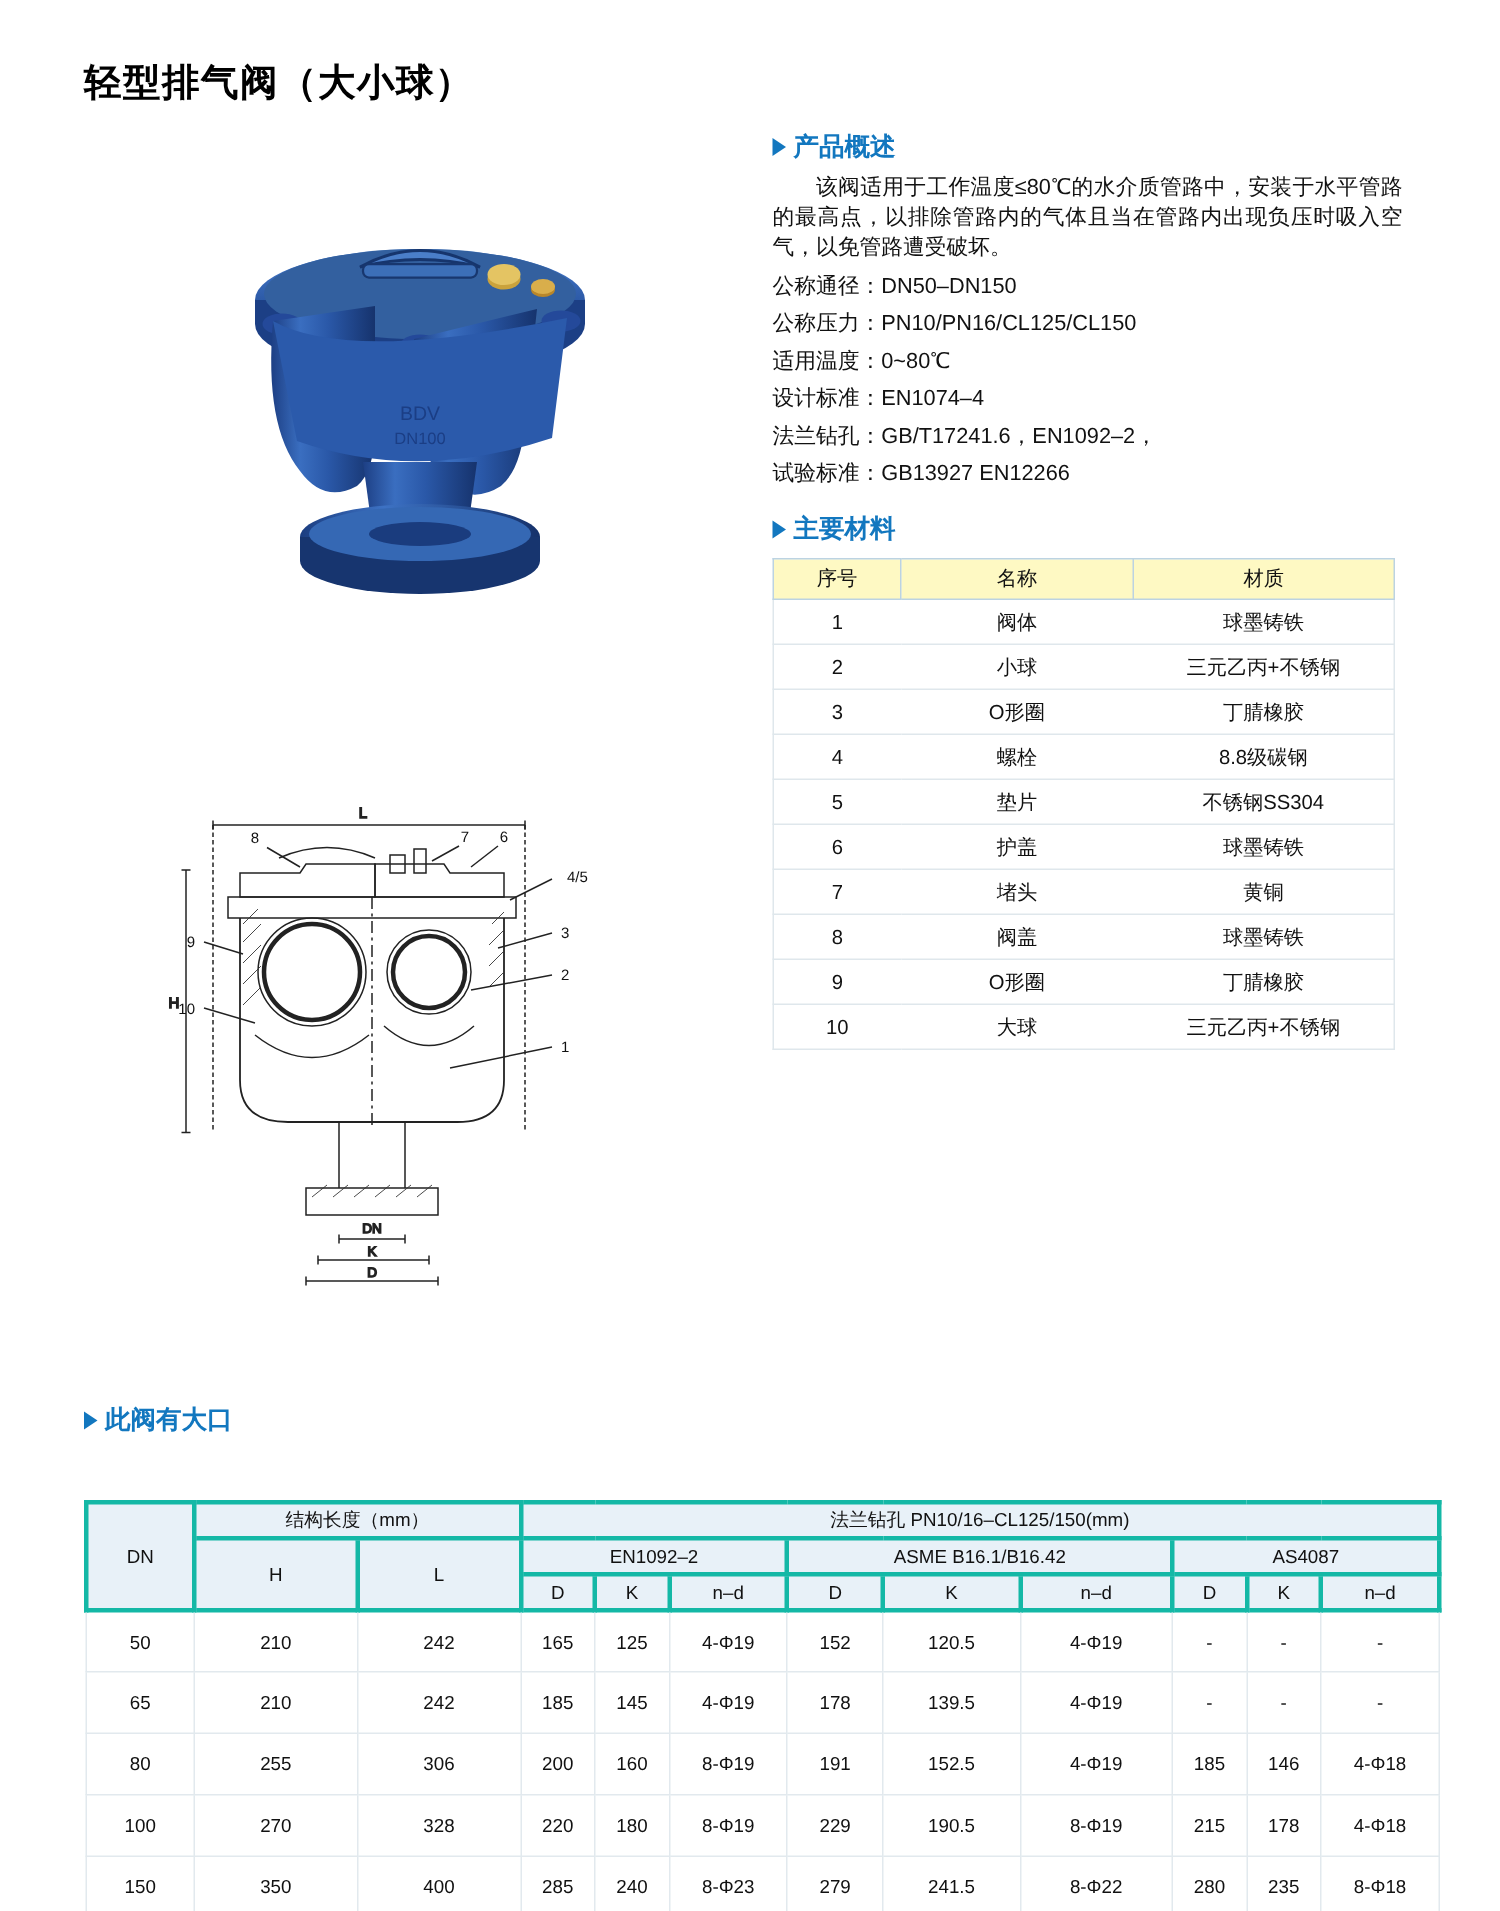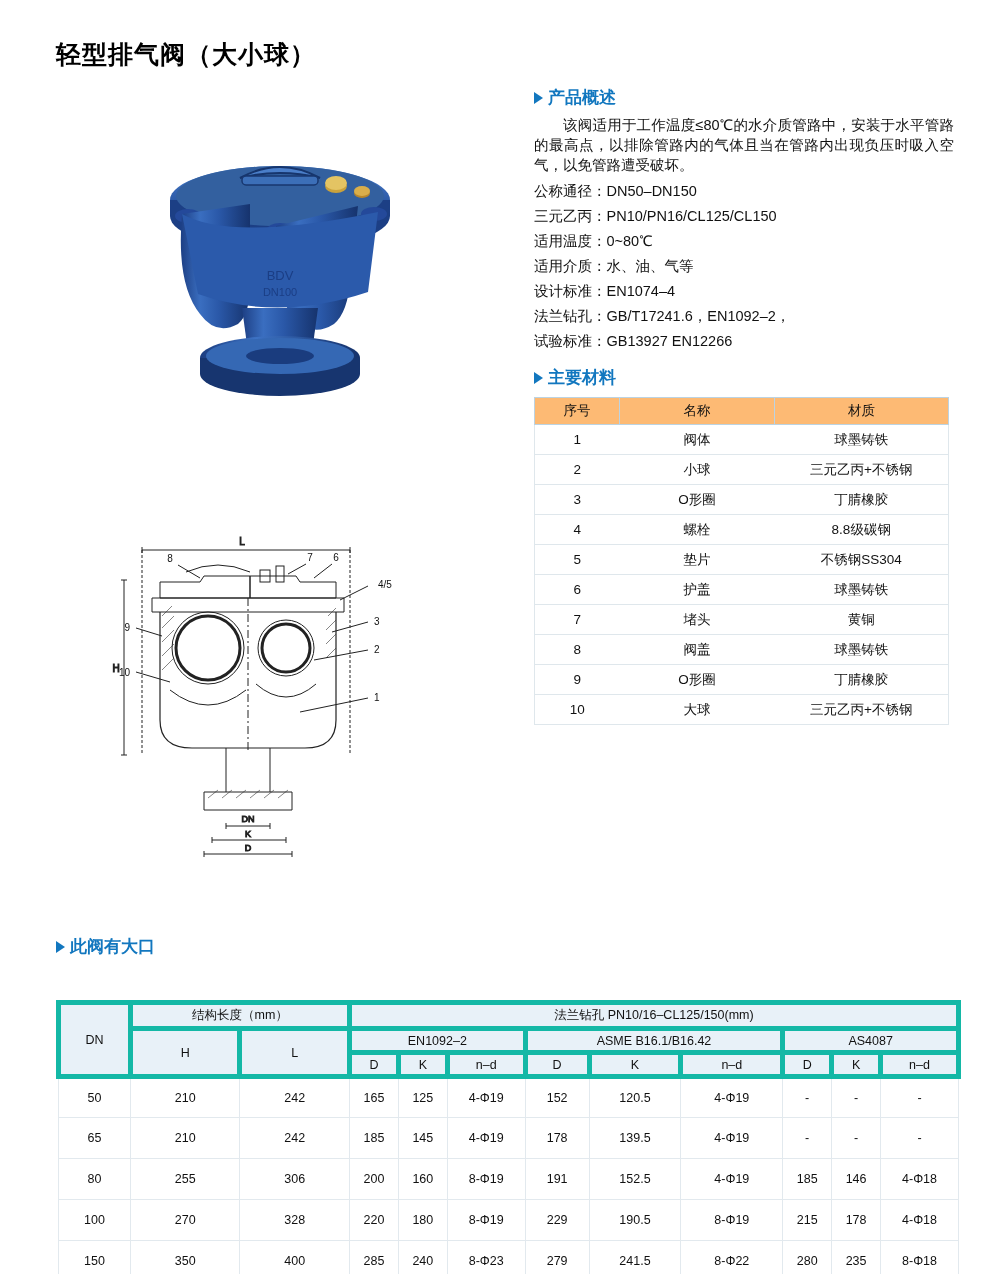--- a/index.html
+++ b/index.html
@@ -35,21 +35,21 @@
   }
   
   .drawing-area {
     position: absolute;
     left: 100px; top: 520px;
     width: 360px; height: 340px;
   }
   
   .right-col {
     position: absolute;
-    left: 534px; top: 86px;
+    left: 515px; top: 86px;
     width: 420px;
   }
   .sec-head {
     display: flex;
     align-items: center;
     color: #1277bf;
     font-size: 17px;
     font-weight: bold;
     margin-bottom: 6px;
   }
@@ -78,21 +78,21 @@
   .spec-cont { padding-left: 5.6em; }
 
   
   .mat-table {
     border-collapse: collapse;
     width: 415px;
     margin-top: 8px;
     font-size: 13.5px;
   }
   .mat-table th {
-    background: #fdba74;
+    background: #fef9c3;
     font-weight: normal;
     color: #111;
     height: 27px;
     border: 1px solid #bcd3e2;
   }
   .mat-table td {
     height: 30px;
     text-align: center;
     border: 1px solid #dfe7ec;
     border-left: none; border-right: none;
@@ -115,21 +115,21 @@
   }
   .dim-table {
     border-collapse: collapse;
     width: 905px;
     font-size: 12.5px;
     color: #111;
   }
   .dim-table th {
     background: #e8f1f8;
     font-weight: normal;
-    border: 5px solid #14b8a6;
+    border: 3px solid #14b8a6;
     height: 24px;
     padding: 2px 3px;
   }
   .dim-table td {
     border: 1px solid #e2e9ee;
     height: 41px;
     text-align: center;
   }
   .dim-table .dn-col { width: 72px; }
 </style>
@@ -271,23 +271,22 @@
 <div class="right-col">
 
   <div class="sec-head">
     <span class="tri"></span>
     <span>产品概述</span>
   </div>
   <p class="para">该阀适用于工作温度≤80℃的水介质管路中，安装于水平管路的最高点，以排除管路内的气体且当在管路内出现负压时吸入空气，以免管路遭受破坏。</p>
 
   <div class="spec-list">
     <div class="spec-row"><span>公称通径：</span><span>DN50–DN150</span></div>
-    <div class="spec-row"><span>三元乙丙：</span><span>PN10/PN16/CL125/CL150</span></div>
+    <div class="spec-row"><span>公称压力：</span><span>PN10/PN16/CL125/CL150</span></div>
     <div class="spec-row"><span>适用温度：</span><span>0~80℃</span></div>
-    <div class="spec-row"><span>适用介质：</span><span>水、油、气等</span></div>
     <div class="spec-row"><span>设计标准：</span><span>EN1074–4</span></div>
     <div class="spec-row"><span>法兰钻孔：</span><span>GB/T17241.6，EN1092–2，</span></div>
     <div class="spec-row"><span>试验标准：</span><span>GB13927  EN12266</span></div>
   </div>
 
   <div class="sec-head" style="margin-top:12px">
     <span class="tri"></span>
     <span>主要材料</span>
   </div>
   <table class="mat-table">

